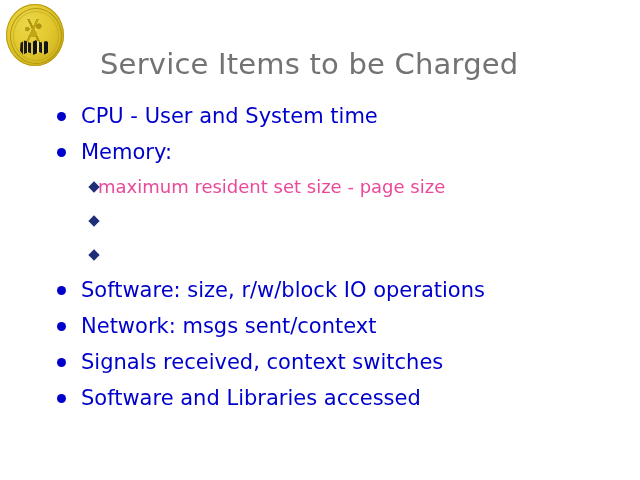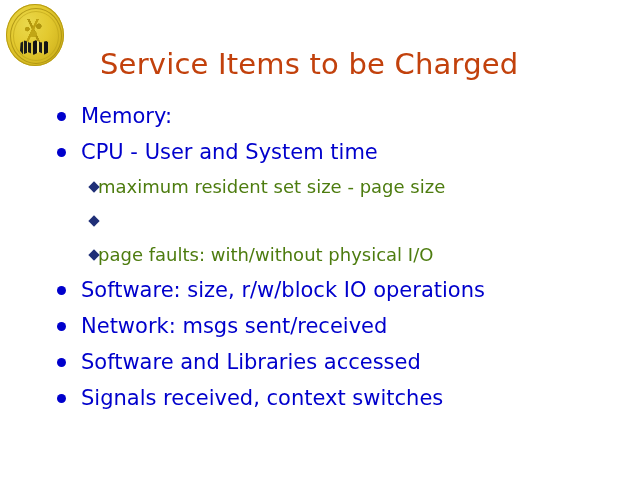--- a/index.html
+++ b/index.html
@@ -86,21 +86,21 @@
     clip-path: polygon(2% 18%, 16% 4%, 34% 20%, 52% 2%, 70% 16%, 88% 6%, 100% 24%,
                        98% 78%, 82% 96%, 64% 80%, 46% 98%, 28% 82%, 10% 96%, 0% 72%);
   }
 
   
   #title {
     position: absolute;
     left: 100px;
     top: 27px;
     width: 500px;
-    color: #c2410c;
+    color: #737373;
     font-size: 29px;
     line-height: 36px;
     font-weight: normal;
     letter-spacing: .2px;
     white-space: nowrap;
   }
 
   
   #body-list {
     position: absolute;
@@ -127,21 +127,21 @@
     width: 9px;
     height: 9px;
     border-radius: 50%;
     background: #0000cc;
   }
   
   .lvl2 {
     padding-left: 98px;
     height: 34px;
     line-height: 34px;
-    color: #4d7c0f;
+    color: #ec4899;
     font-size: 18px;
   }
   .lvl2 .bullet {
     position: absolute;
     left: 90px;
     top: 13px;
     width: 8px;
     height: 8px;
     background: #1f2f77;
     transform: rotate(45deg);
@@ -160,56 +160,55 @@
     <div class="seal-emblem"></div>
     <div class="seal-script"></div>
   </div>
 
   <h1 id="title">Service Items to be Charged</h1>
 
   <div id="body-list">
 
     <div class="li lvl1">
       <span class="bullet"></span>
+      <span class="txt">CPU - User and System time</span>
+    </div>
+
+    <div class="li lvl1">
+      <span class="bullet"></span>
       <span class="txt">Memory:</span>
     </div>
 
-    <div class="li lvl1">
-      <span class="bullet"></span>
-      <span class="txt">CPU - User and System time</span>
-    </div>
-
     <div class="li lvl2">
       <span class="bullet"></span>
       <span class="txt">maximum resident set size - page size</span>
     </div>
 
     <div class="li lvl2">
       <span class="bullet"></span>
     </div>
 
     <div class="li lvl2">
       <span class="bullet"></span>
-      <span class="txt">page faults: with/without physical I/O</span>
     </div>
 
     <div class="li lvl1">
       <span class="bullet"></span>
       <span class="txt">Software: size, r/w/block IO operations</span>
     </div>
 
     <div class="li lvl1">
       <span class="bullet"></span>
-      <span class="txt">Network: msgs sent/received</span>
+      <span class="txt">Network: msgs sent/context</span>
+    </div>
+
+    <div class="li lvl1">
+      <span class="bullet"></span>
+      <span class="txt">Signals received, context switches</span>
     </div>
 
     <div class="li lvl1">
       <span class="bullet"></span>
       <span class="txt">Software and Libraries accessed</span>
-    </div>
-
-    <div class="li lvl1">
-      <span class="bullet"></span>
-      <span class="txt">Signals received, context switches</span>
     </div>
 
   </div>
 </div>
 
 </body></html>

